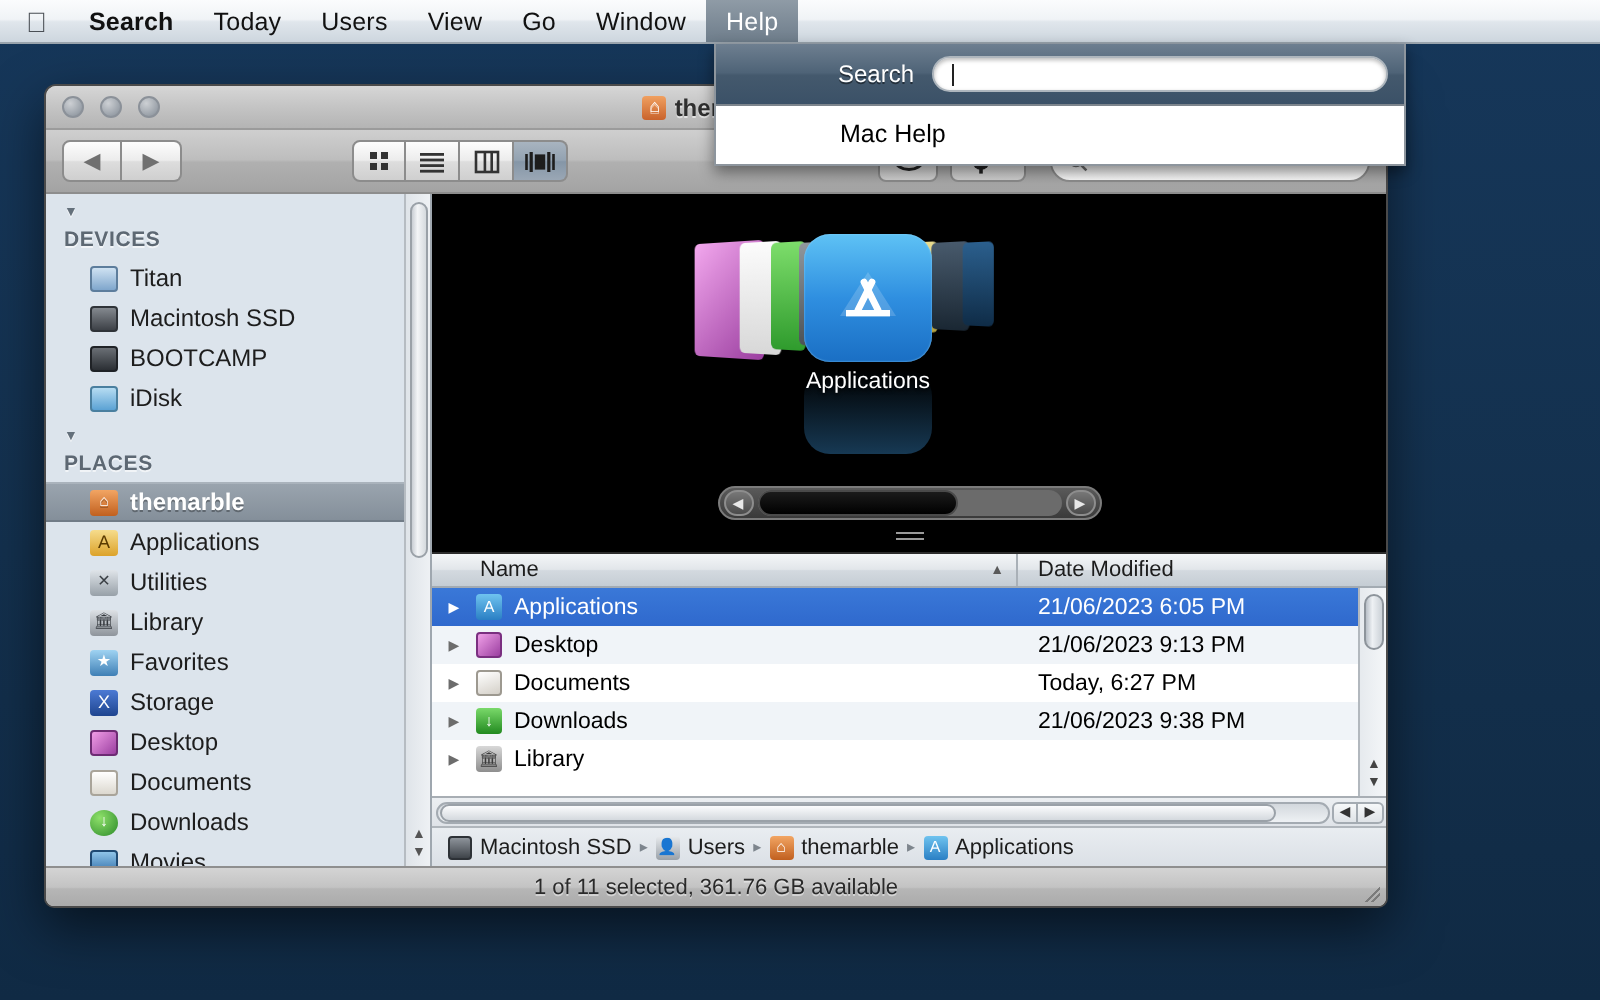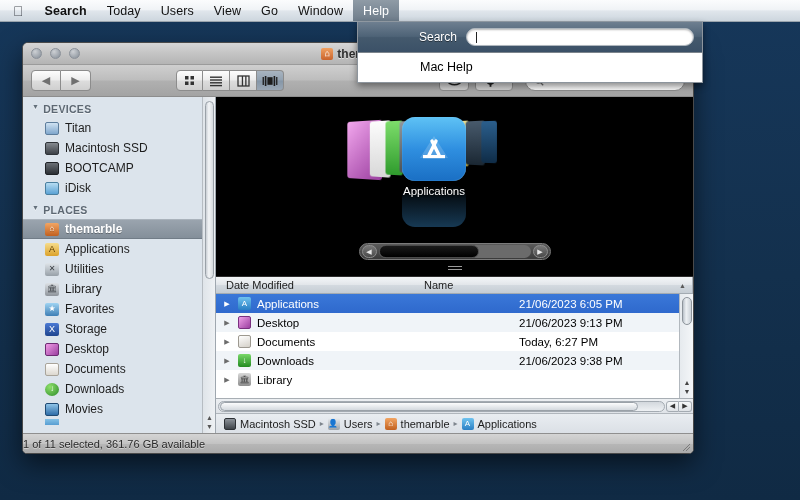--- a/index.html
+++ b/index.html
@@ -162,20 +162,21 @@
     border-right: 1px solid #9fa7af;
     position: relative; overflow: hidden;
     padding-top: 3px;
   }
   .sb-header {
     font-size: 10.5px; font-weight: bold; color: #5d6873;
     letter-spacing: 0.3px;
     padding: 3px 0 3px 9px;
     display: flex; gap: 4px;
     text-shadow: 0 1px 0 rgba(255,255,255,0.6);
+    flex-direction: column;
   }
   .tri { font-size: 7px; color: #64707b; }
   .sb-item {
     height: 20px; display: flex; align-items: center; gap: 6px;
     padding-left: 22px; font-size: 12px; color: #1d1d1d;
   }
   .sb-item.sel {
     background: linear-gradient(180deg, #9aa4ae 0%, #848f9a 100%);
     color: #ffffff; font-weight: bold;
     text-shadow: 0 1px 0 rgba(0,0,0,0.3);
@@ -371,21 +372,21 @@
   }
   .crumb { display: flex; align-items: center; gap: 4px; }
   .crumb-ico { width: 12px; height: 12px; border-radius: 2px; }
   .crumb-sep { color: #7d858d; font-size: 8px; }
 
   
   .statusbar {
     height: 21px;
     background: linear-gradient(180deg, #d4d4d4 0%, #c3c3c3 48%, #b6b6b6 52%, #a9a9a9 100%);
     border-top: 1px solid #8f8f8f;
-    display: flex; align-items: center; justify-content: flex-start;
+    display: flex; align-items: center; justify-content: center;
     font-size: 11px; color: #2a2a2a;
     text-shadow: 0 1px 0 rgba(255,255,255,0.45);
     position: relative;
   }
   .grip {
     position: absolute; right: 3px; bottom: 3px;
     width: 9px; height: 9px;
     background:
       linear-gradient(135deg, transparent 56%, #7b7b7b 56%, #7b7b7b 64%, transparent 64%),
       linear-gradient(135deg, transparent 74%, #7b7b7b 74%, #7b7b7b 82%, transparent 82%);
@@ -647,26 +648,26 @@
             <div class="cf-thumb"></div>
           </div>
           <div class="cf-arr">
               <span>▶</span>
             </div>
         </div>
         <div class="cf-handle"></div>
       </div>
 
       <div class="lhead">
-        <div class="lh-cell lh-date">
-          <span>Date Modified</span>
-        </div>
         <div class="lh-cell lh-name">
           <span>Name</span>
           <span class="sort-arrow">▲</span>
+        </div>
+        <div class="lh-cell lh-date">
+          <span>Date Modified</span>
         </div>
       </div>
 
       <div class="rows">
         <div class="row sel">
           <span class="row-disc">▶</span>
           <span class="row-ico ico-glyph" style="background:linear-gradient(180deg,#6fc3ef,#2a7fc4);font-size:8px">A</span>
           <span class="row-name">Applications</span>
           <span class="row-date">21/06/2023 6:05 PM</span>
         </div>

